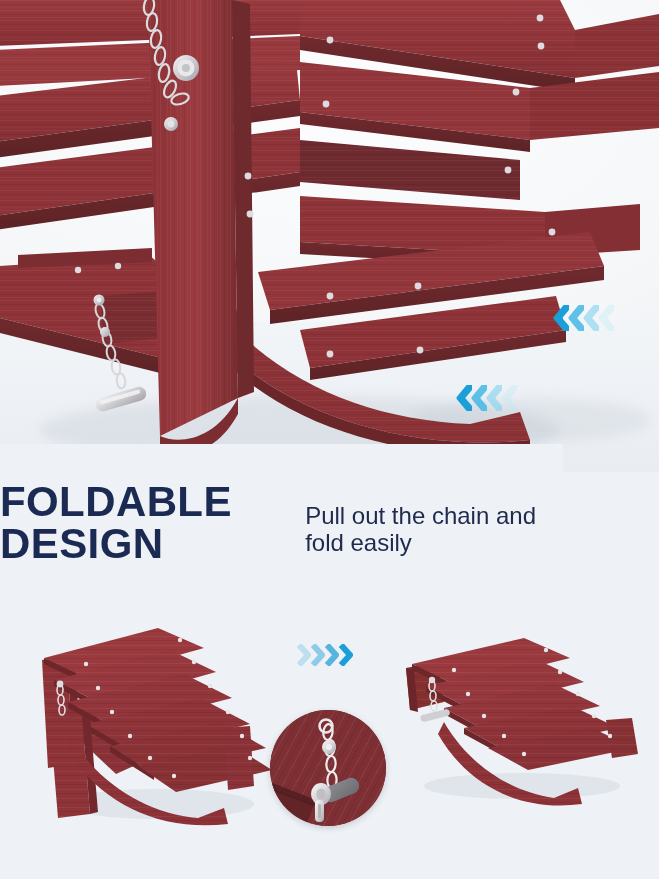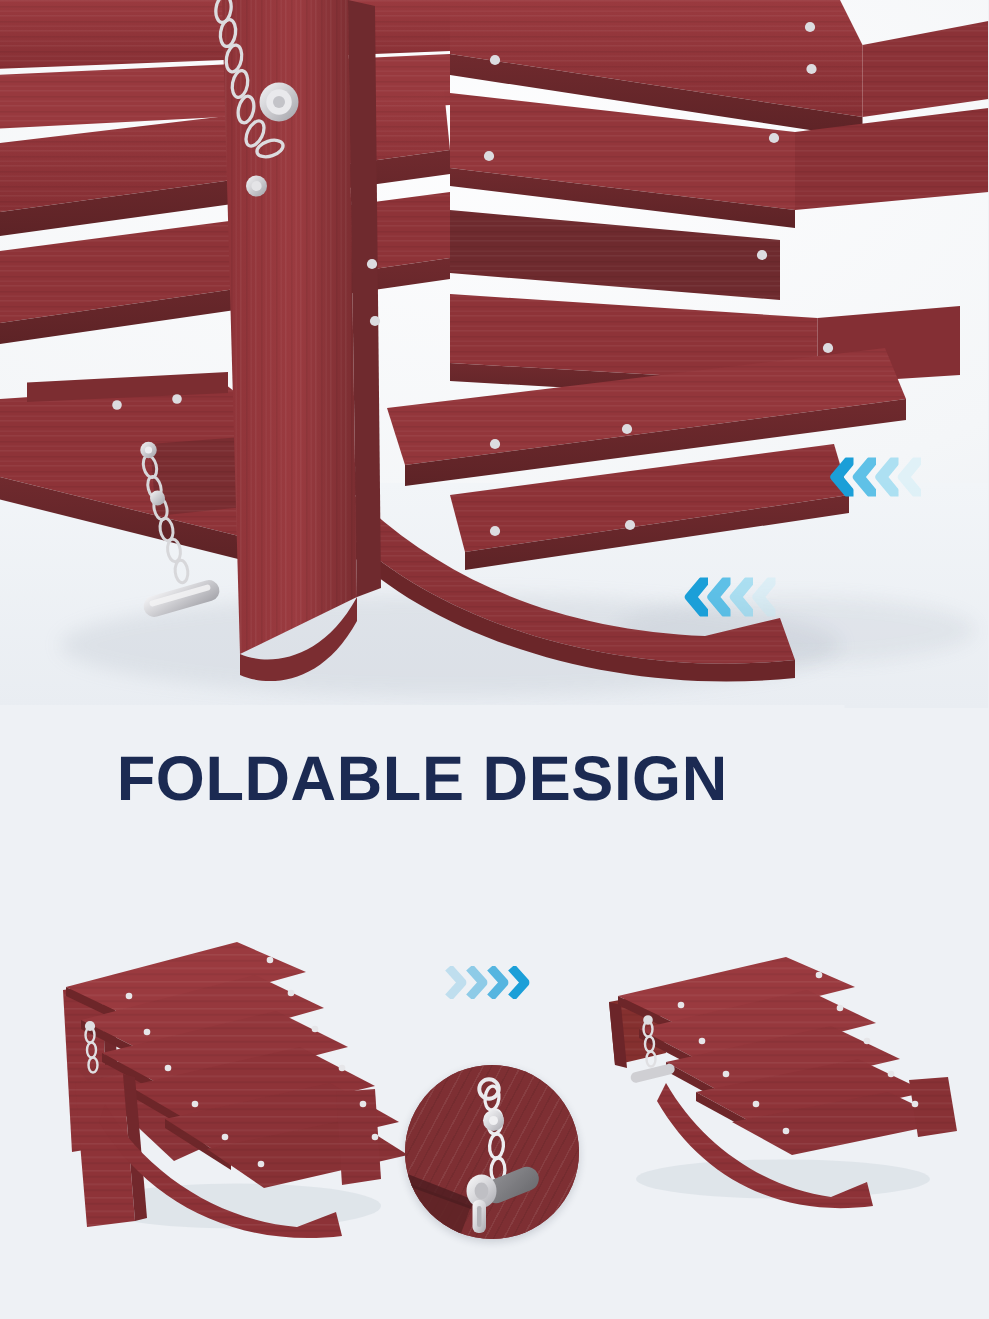--- a/index.html
+++ b/index.html
@@ -23,22 +23,22 @@
     position:absolute; left:0; bottom:0; width:659px; height:150px;
     background:linear-gradient(180deg,#f2f5f8 0%, #e9edf2 100%);
   }
 
   
   .chev-group { position:absolute; display:flex; }
   .chev { width:17px; height:26px; }
 
   
   .textblock {
-    position:absolute; left:0; top:470px; width:563px; height:130px;
-    display:flex; flex-direction:column; align-items:center; justify-content:flex-start;
+    position:absolute; left:0; top:444px; width:563px; height:130px;
+    display:flex; flex-direction:row; align-items:center; justify-content:flex-start;
     background:#eef1f5;
     padding-top:28px;
   }
   .headline {
     font-size:42px; font-weight:bold; letter-spacing:.4px;
     color:#1b2a52; line-height:1;
   }
   .subhead {
     margin-top:13px;
     font-size:24px; font-weight:400; color:#1f2a4d; line-height:1.1;
@@ -274,20 +274,21 @@
         <path d="M14 1 L4 13 L14 25 L17 25 L7 13 L17 1 Z" fill="#7fd3ef" stroke="#7fd3ef" stroke-width="5" stroke-linejoin="round"></path>
       </svg>
       <svg class="chev" viewBox="0 0 17 26" style="margin-left:-2px;opacity:.35">
         <path d="M14 1 L4 13 L14 25 L17 25 L7 13 L17 1 Z" fill="#bdeaf7" stroke="#bdeaf7" stroke-width="5" stroke-linejoin="round"></path>
       </svg>
     </div>
   </div>
 
   <div class="textblock">
     <div class="headline">FOLDABLE DESIGN</div>
+    <div class="subhead">Pull out the chain and fold easily</div>
   </div>
 
   <div class="bottom">
 
     <svg class="stool" style="left:28px; top:18px;" width="250" height="210" viewBox="0 0 250 210">
       <defs>
         <linearGradient id="s1top" x1="0" y1="0" x2="0" y2="1">
           <stop offset="0%" stop-color="#9b3b40"></stop>
             <stop offset="100%" stop-color="#86302f"></stop>
         </linearGradient>

